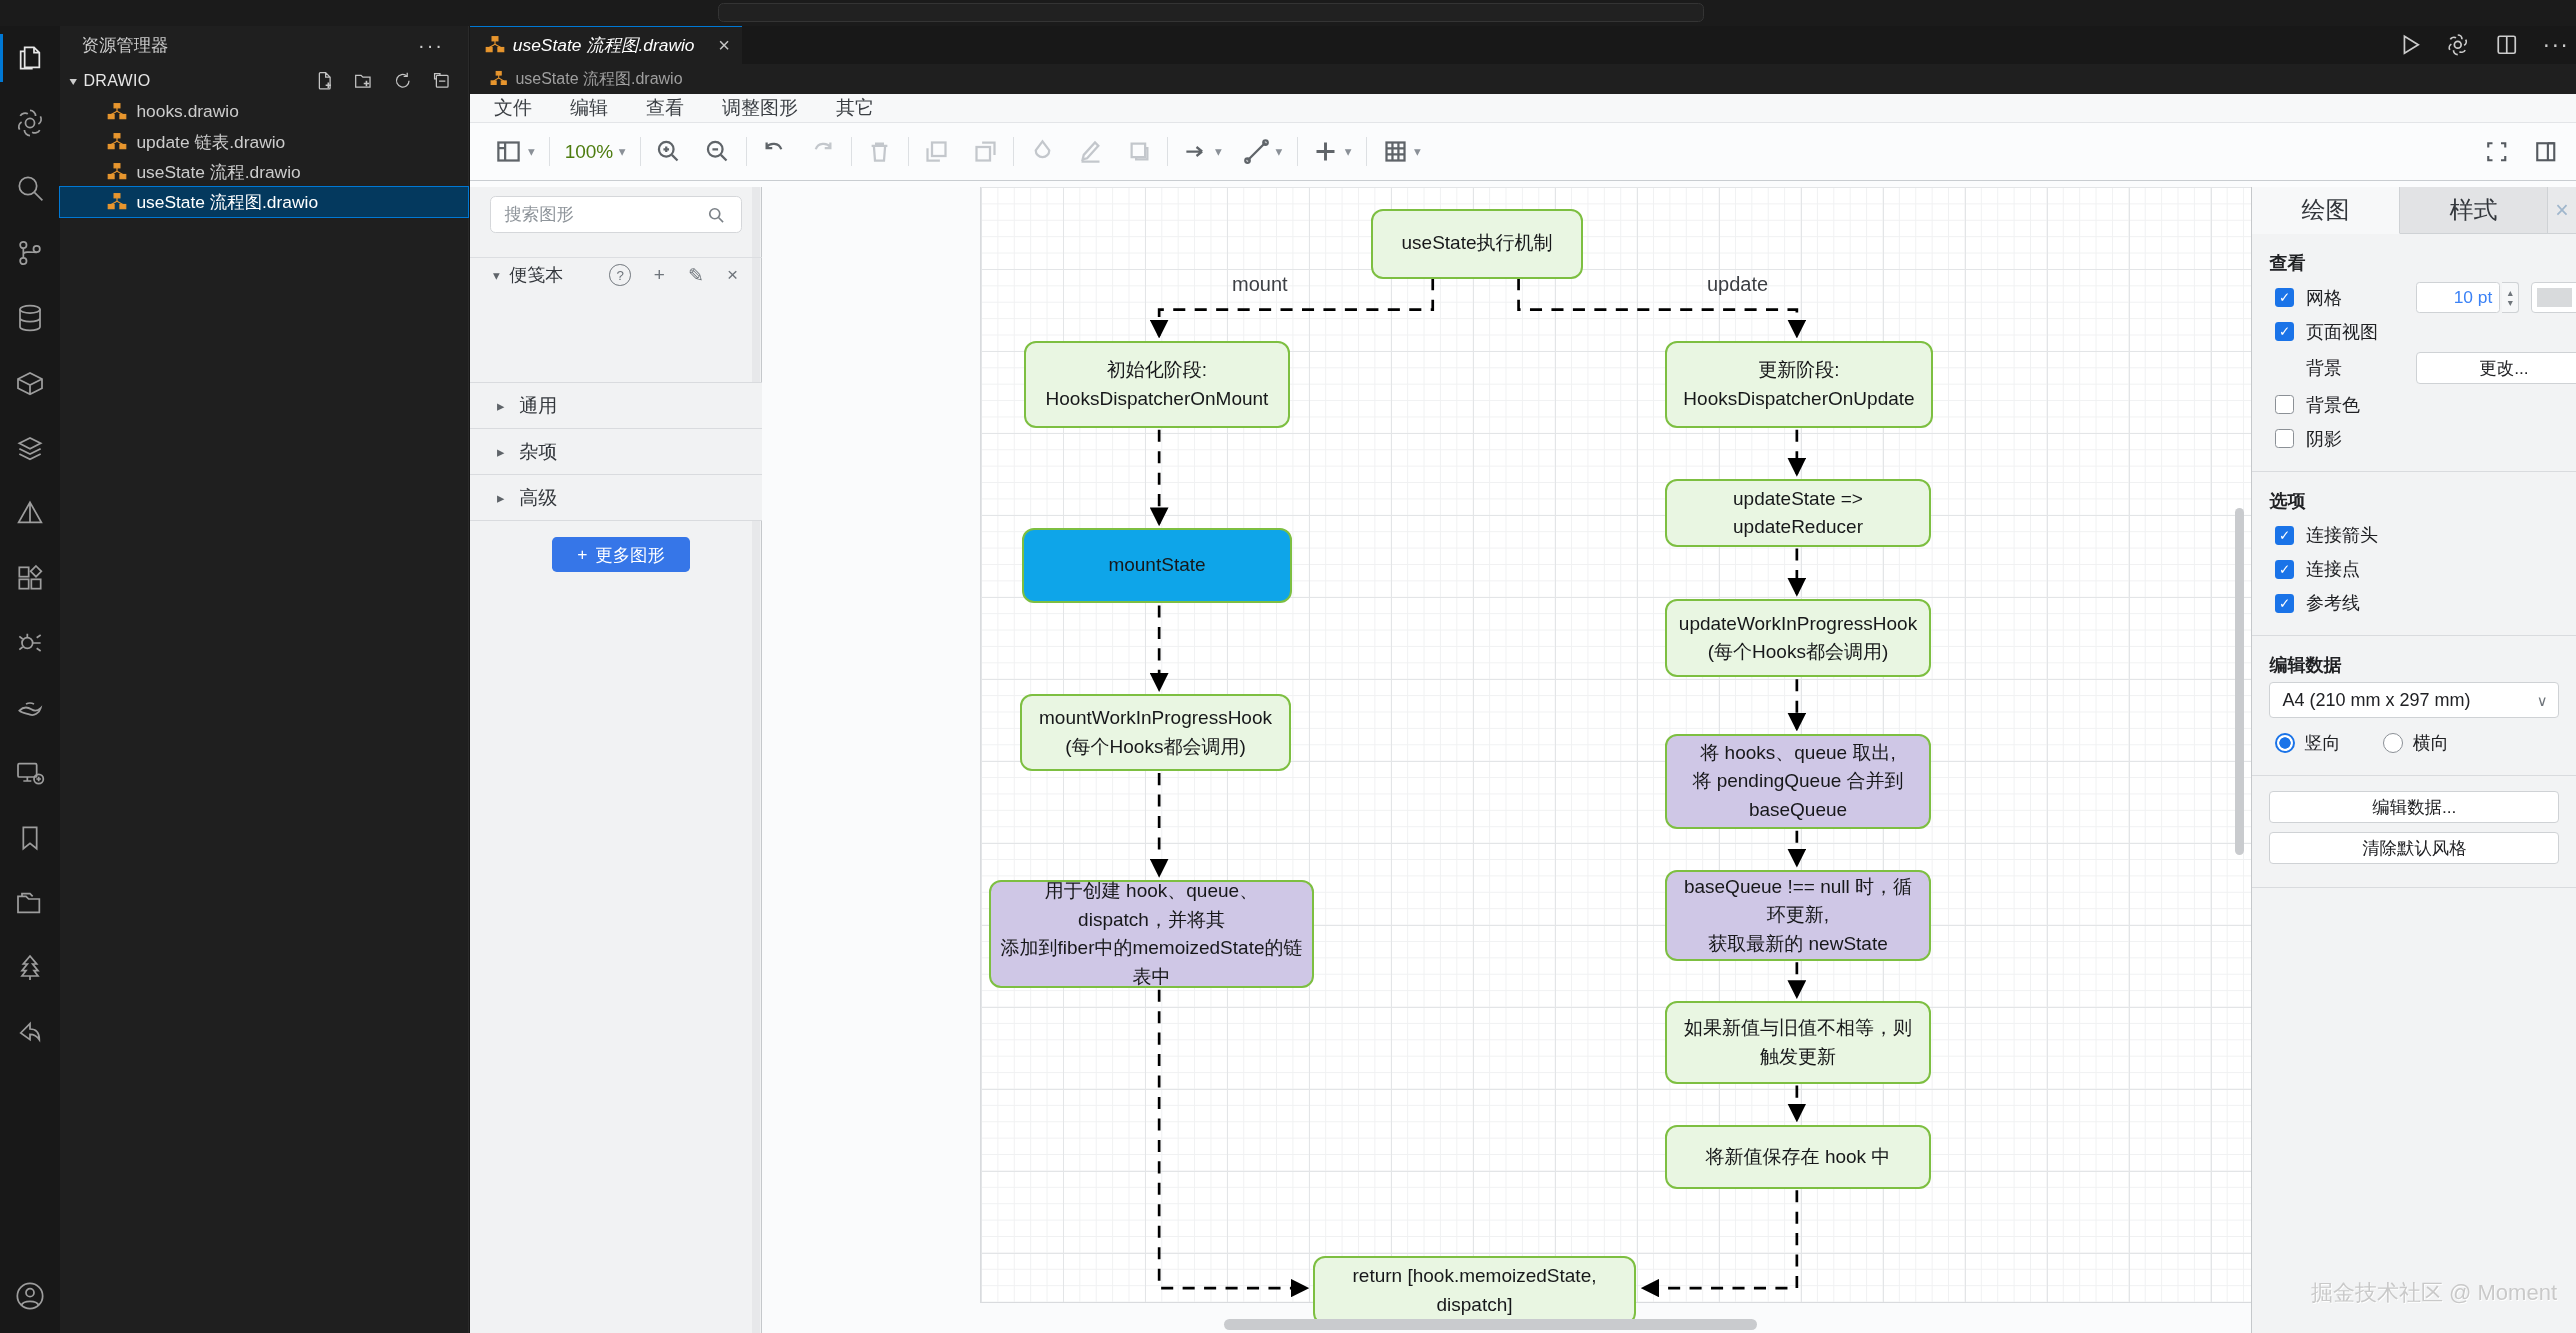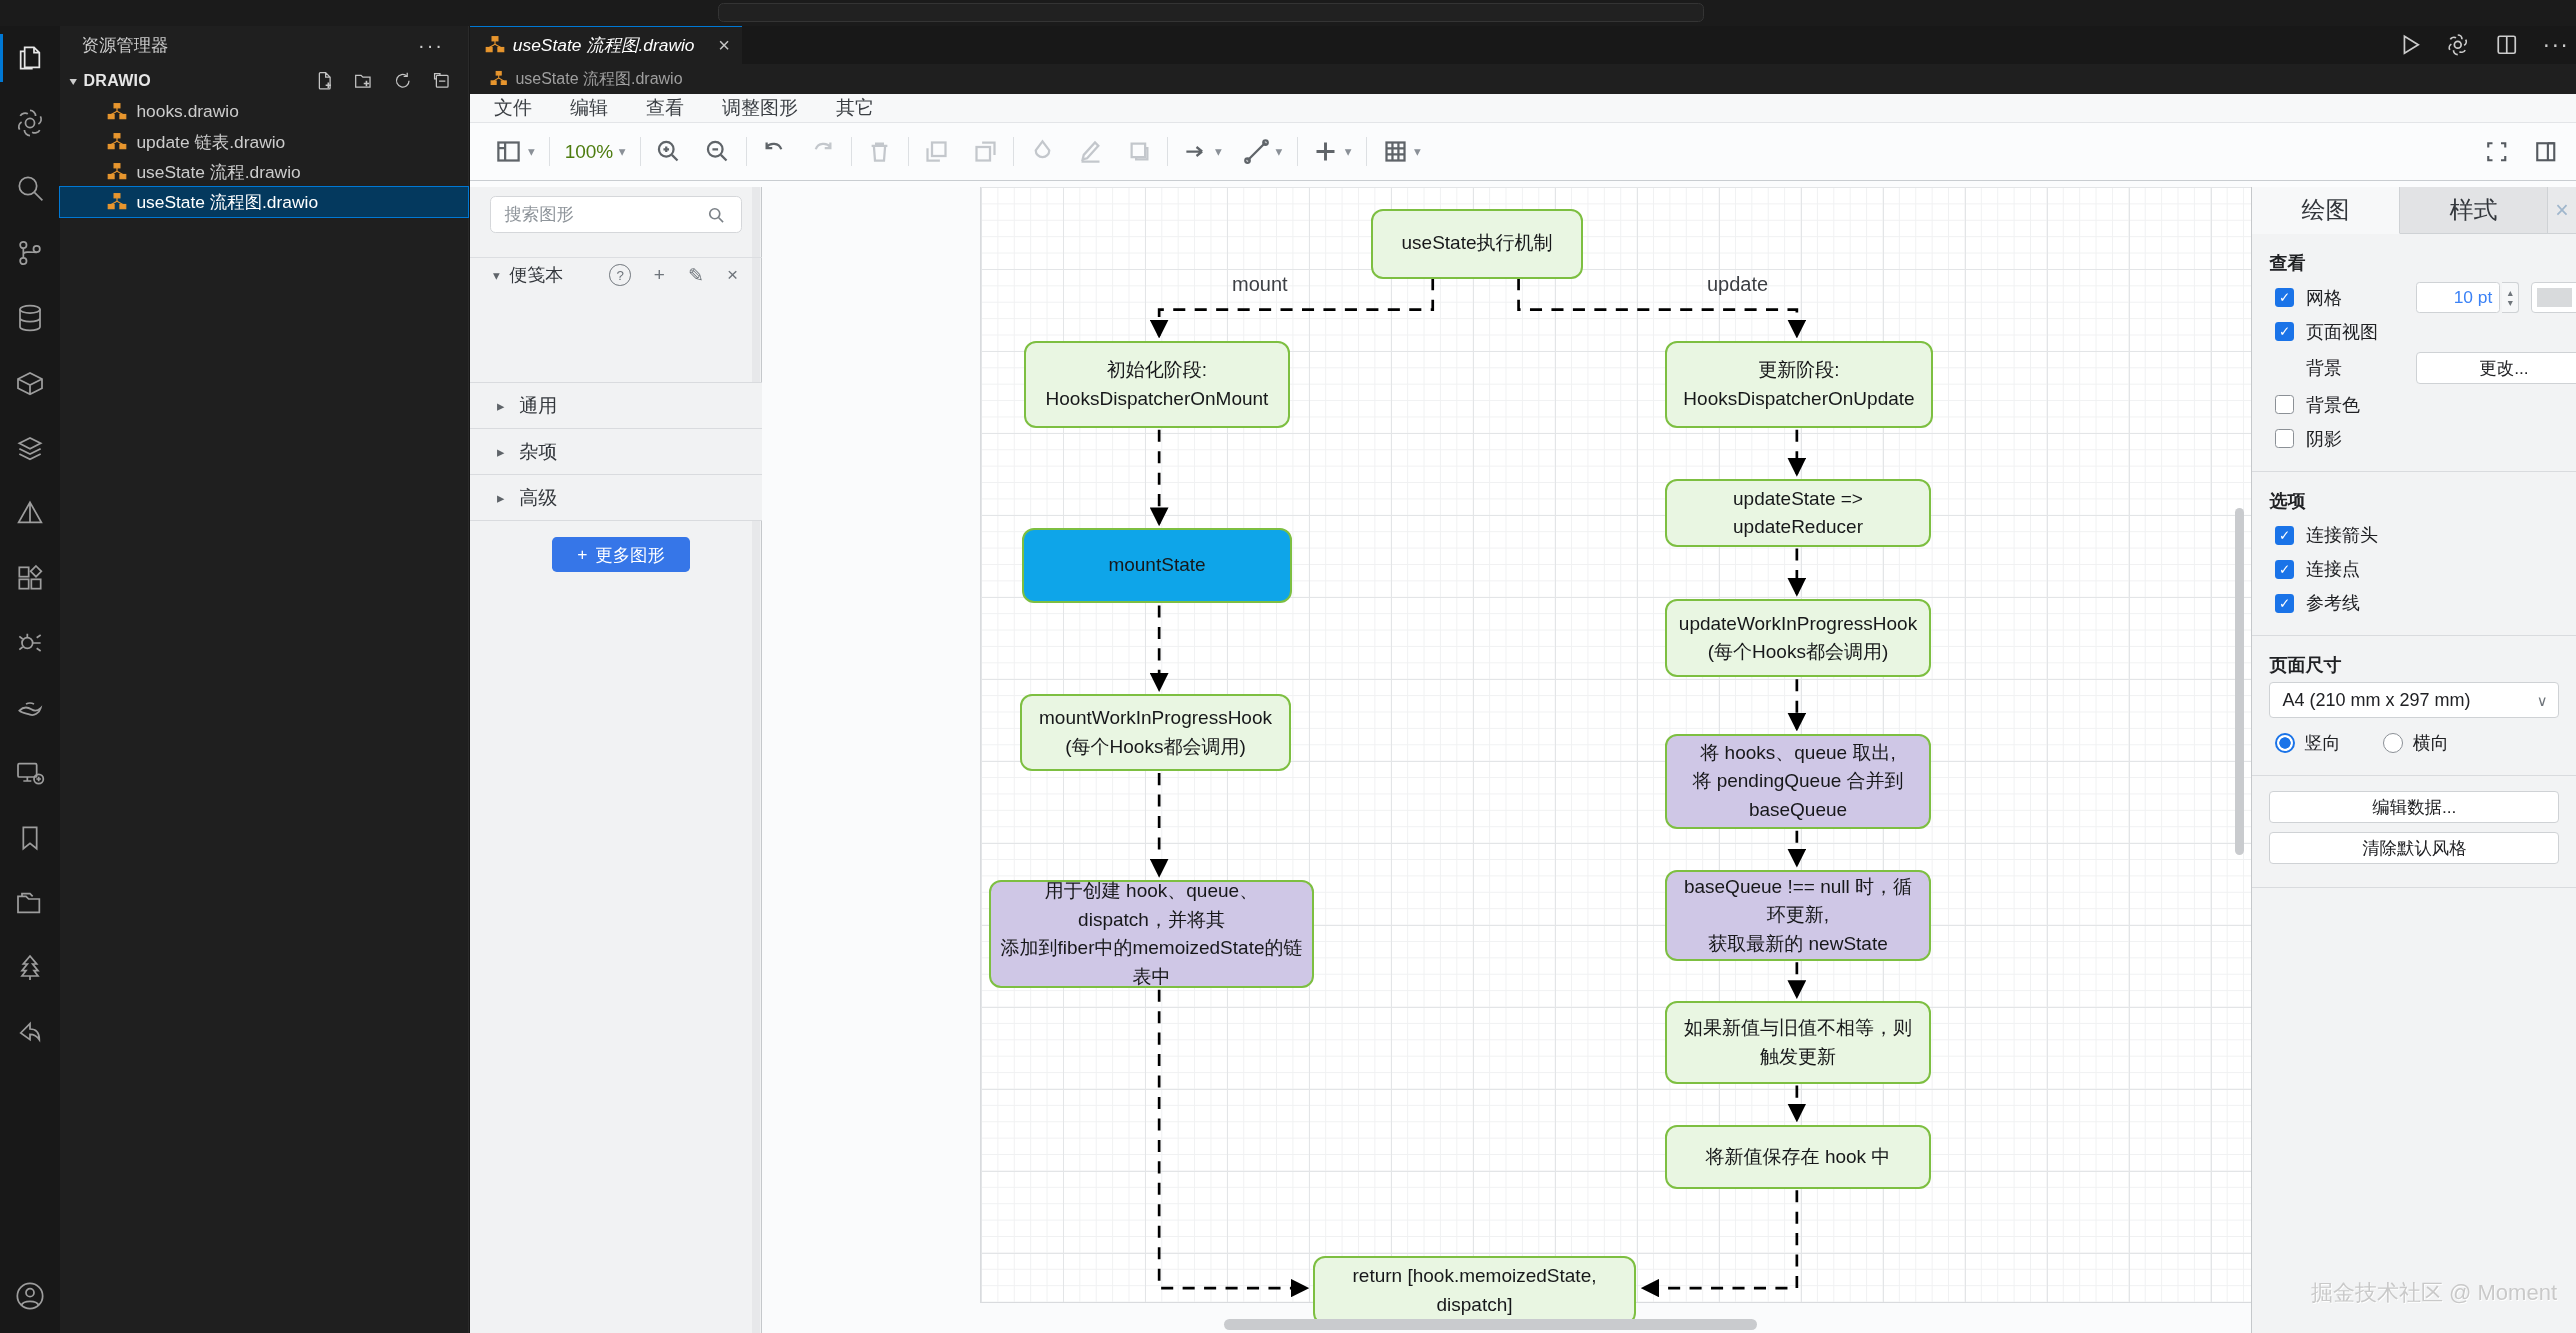--- a/index.html
+++ b/index.html
@@ -15,21 +15,21 @@
   .ab-icon svg { width:32px; height:32px; stroke:#9d9d9d; fill:none; stroke-width:1.3; }
   .ab-icon.active svg { stroke:#e7e7e7; }
   .ab-icon.active::before { content:""; position:absolute; left:0; top:8px; width:2.7px; height:48px; background:#0078d4; }
   #ab-account { position:absolute; left:0; bottom:5.4px; }
 
   #sidebar { position:absolute; left:60px; top:25.5px; width:409px; height:1308px; background:#1f1f1f; border-right:0.7px solid #2a2a2a; }
   #sb-header { position:relative; height:39px; color:#cccccc; font-size:17.4px; line-height:39px; padding-left:21.5px; }
   #sb-header .dots { position:absolute; right:24px; top:0; color:#cccccc; font-size:20px; letter-spacing:2px; }
   #sb-section { position:relative; height:32px; display:flex; align-items:center; color:#e7e7e7; }
   #sb-section .chev { margin-left:9.4px; font-size:14.8px; color:#cccccc; transform:scaleY(.8); }
-  #sb-section .name { font-weight:bold; font-size:16px; margin-left:6.7px; letter-spacing:0.3px; }
+  #sb-section .name { font-weight:normal; font-size:16px; margin-left:6.7px; letter-spacing:0.3px; }
   #sb-actions { position:absolute; right:16px; display:flex; gap:17.4px; }
   #sb-actions svg { width:21.5px; height:21.5px; stroke:#c5c5c5; fill:none; stroke-width:1.4; }
   .file-row { position:relative; height:30px; display:flex; align-items:center; color:#cccccc; font-size:17.4px; cursor:pointer; }
   .file-row .ficon { margin-left:47px; margin-right:9.4px; width:20px; height:20px; flex:none; }
   .file-row.selected { background:#04395e; outline:0.7px solid #0078d4; outline-offset:-0.7px; color:#ffffff; }
 
   #tabbar { position:absolute; left:470px; top:25.5px; width:2106px; height:38px; background:#181818; }
   #tab-active { position:absolute; left:0; top:0; width:272px; height:38px; background:#1f1f1f; border-top:1.3px solid #0078d4;
     display:flex; align-items:center; color:#ffffff; font-size:17.4px; }
   #tab-active .label { font-style:italic; margin-left:8px; }
@@ -653,21 +653,21 @@
         <div class="fp-row">
           <span class="cb on">✓</span>
           <span class="fp-label">连接点</span>
         </div>
         <div class="fp-row">
           <span class="cb on">✓</span>
           <span class="fp-label">参考线</span>
         </div>
 
         <div class="fp-sep"></div>
-        <div class="fp-h">页面尺寸</div>
+        <div class="fp-h">编辑数据</div>
 
         <div id="page-size-select">
           <span>A4 (210 mm x 297 mm)</span>
           <span class="car">∨</span>
         </div>
 
         <div class="fp-row" style="margin-top:8px">
           <span class="radio on"></span>
           <span class="fp-label">竖向</span>
           <span class="radio off" style="margin-left:43px"></span>

